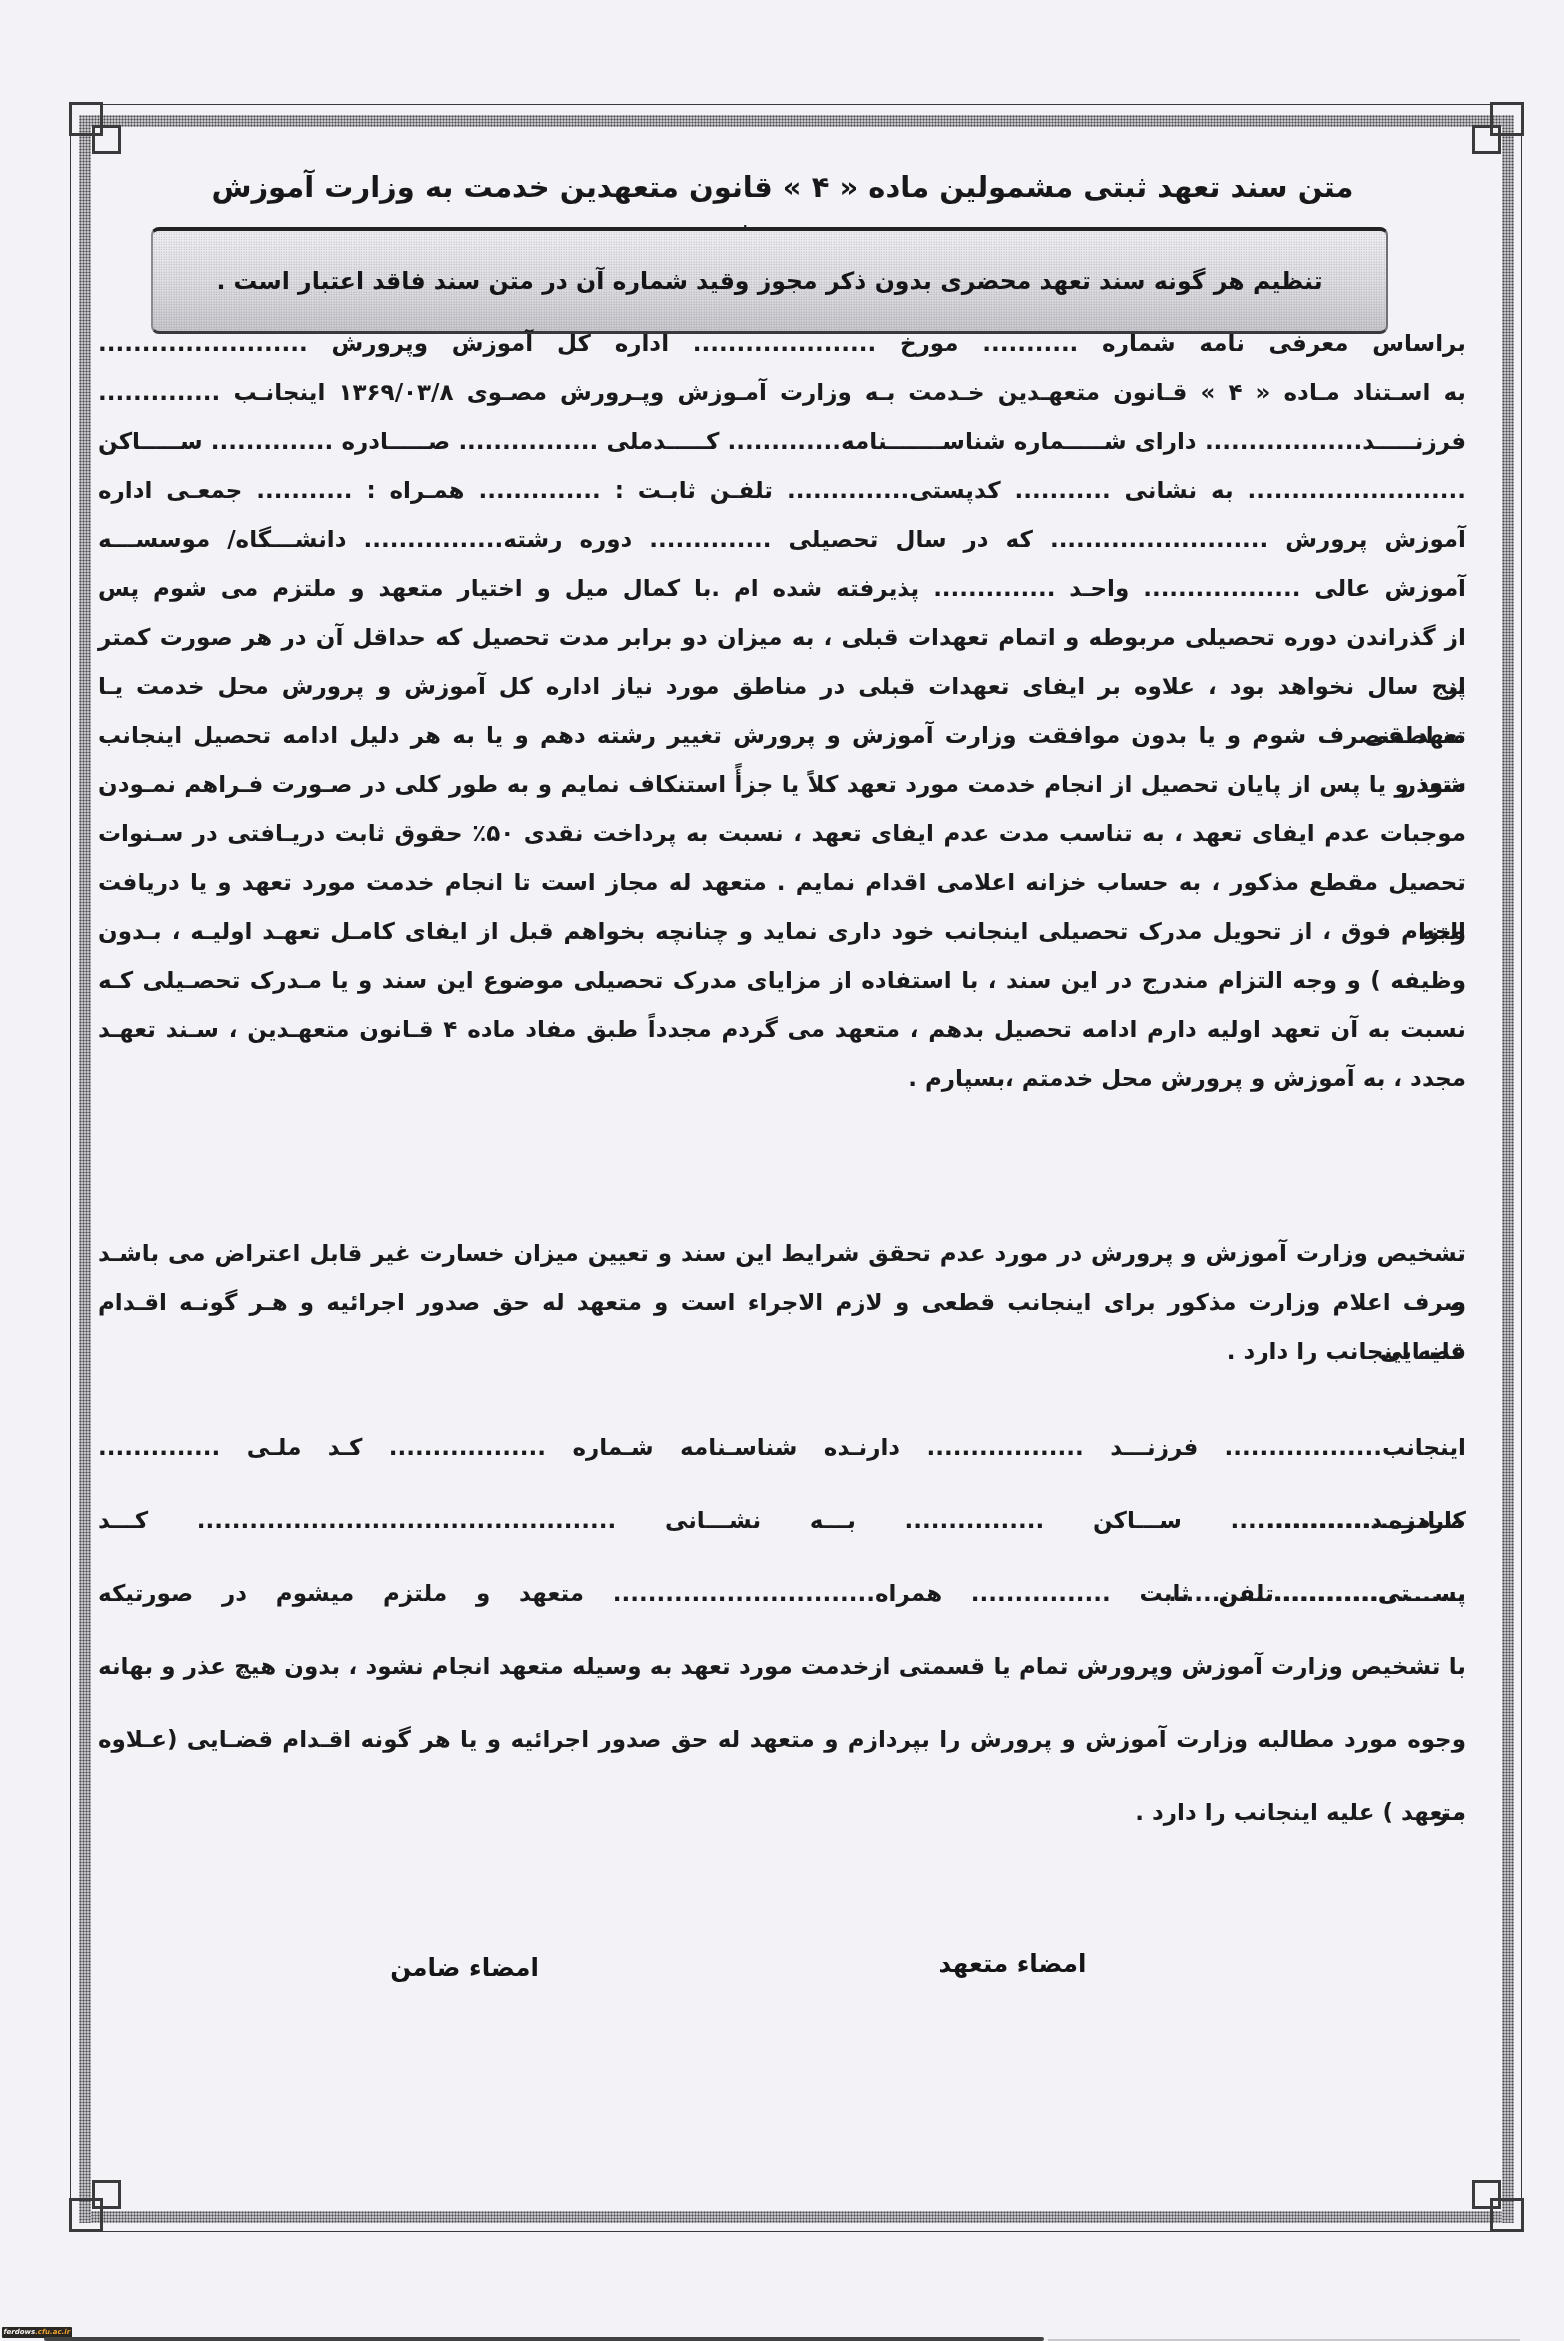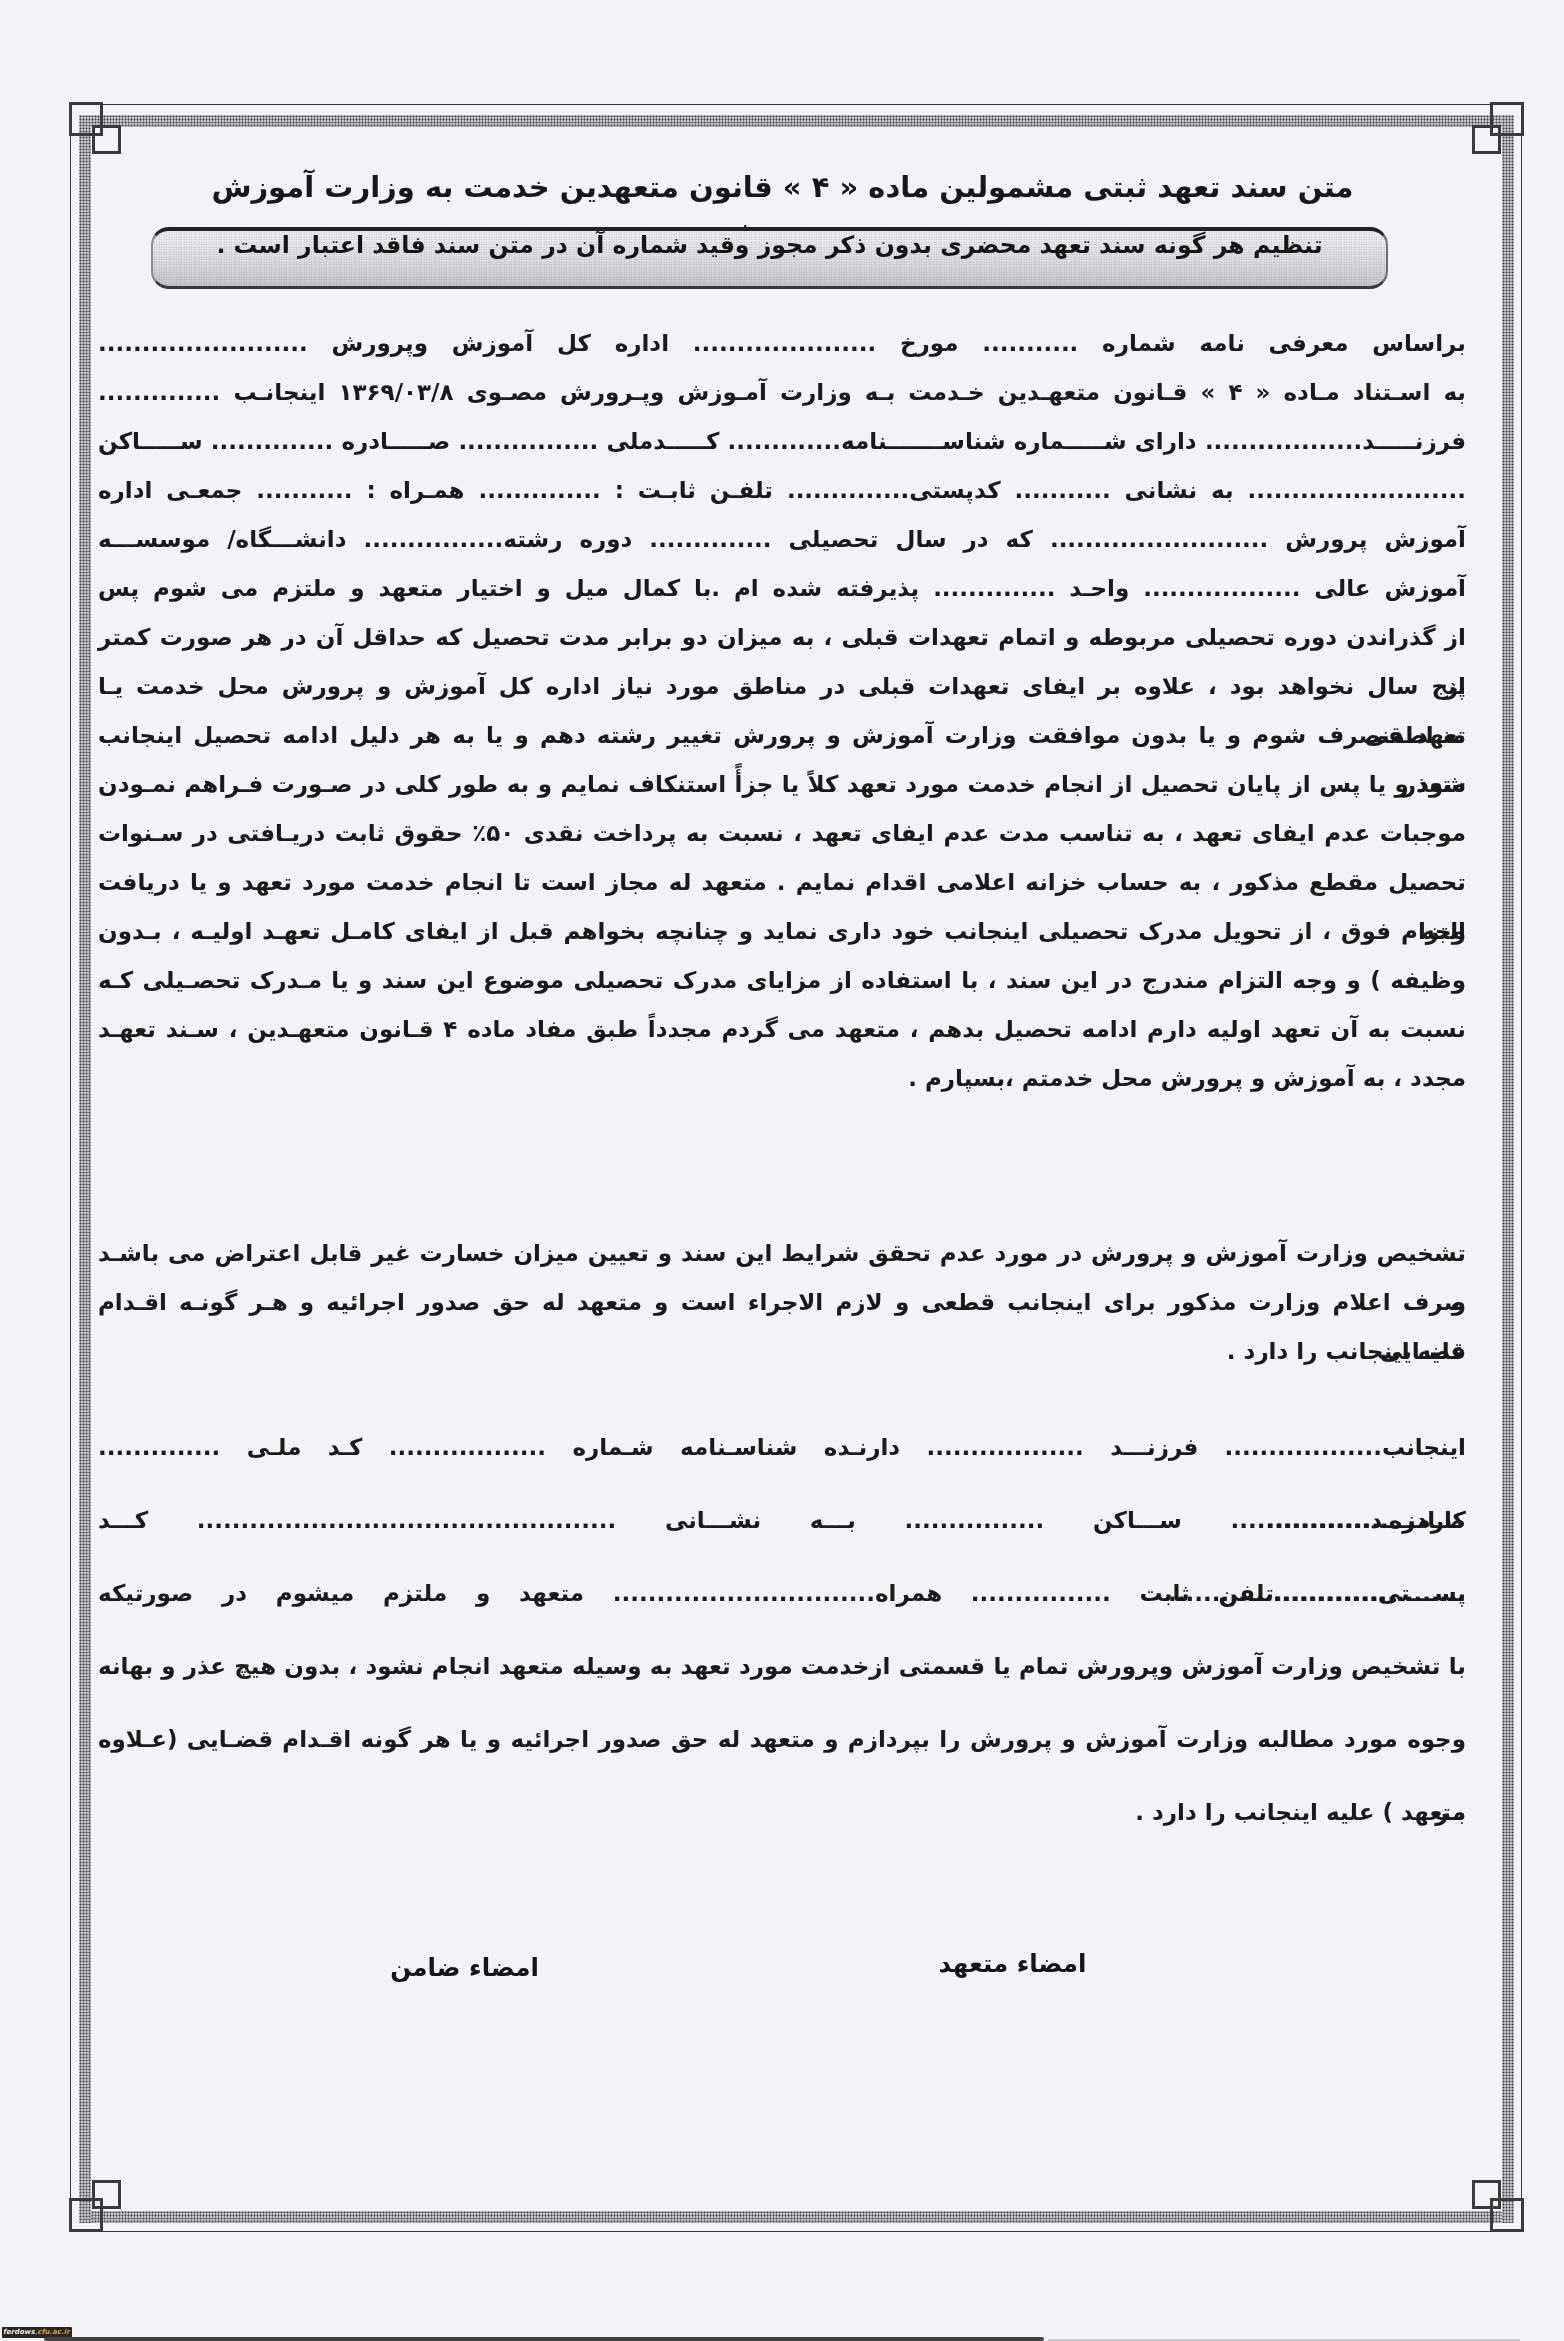--- a/index.html
+++ b/index.html
@@ -42,32 +42,32 @@
   #doc-title {
     position:absolute; left:151px; right:151px; top:165px;
     text-align:center; direction:rtl;
     font-size:29px; font-weight:bold; line-height:45px;
     color:#18181a;
   }
 
   
   #notice-box {
     position:absolute; left:151px; top:227px;
-    width:1237px; height:62px; box-sizing:border-box;
-    border-radius:18px;
+    width:1237px; height:107px; box-sizing:border-box;
+    border-radius:8px;
     border-top:4px solid #222224;
     border-bottom:3px solid #39393b;
     border-left:2px solid #8a8a90;
     border-right:2px solid #6e6e74;
     background-color:#dddce2;
     background-image:
       radial-gradient(circle at 1px 1px, rgba(40,40,45,0.28) 0.5px, rgba(0,0,0,0) 0.7px),
       linear-gradient(180deg, #f1f0f4, #dedde2 55%, #c9c8ce);
     background-size:2.5px 2.5px, 100% 100%;
-    display:flex; align-items:flex-start; justify-content:center;
+    display:flex; align-items:center; justify-content:center;
   }
   #notice-text {
     direction:rtl; font-size:23.6px; font-weight:bold; color:#151517;
   }
 
   
   .para {
     position:absolute; left:98px; width:1368px;
     direction:rtl; font-weight:bold; color:#1a1a1c;
   }

